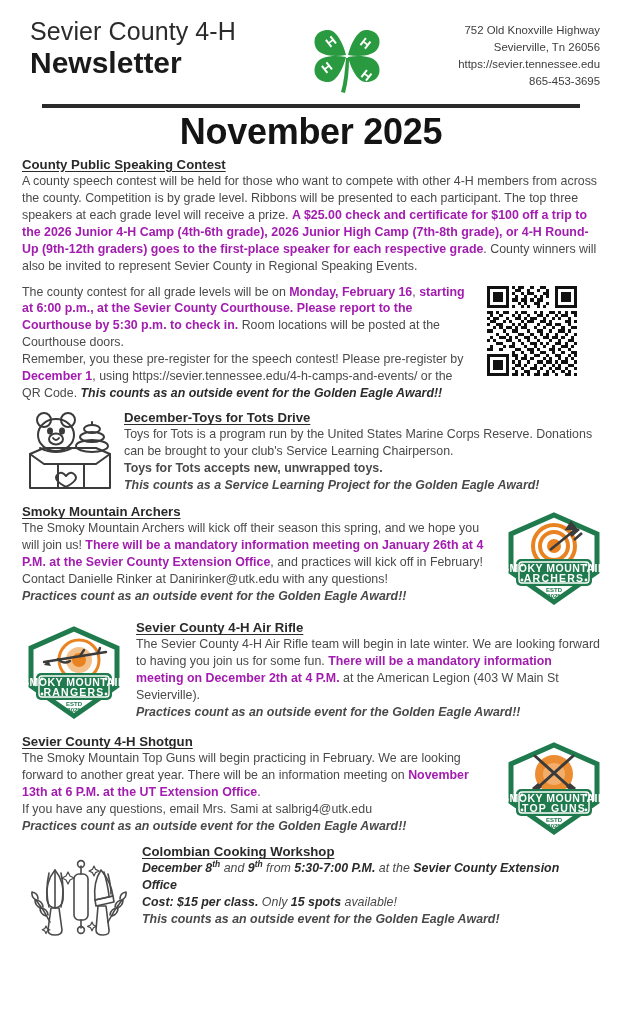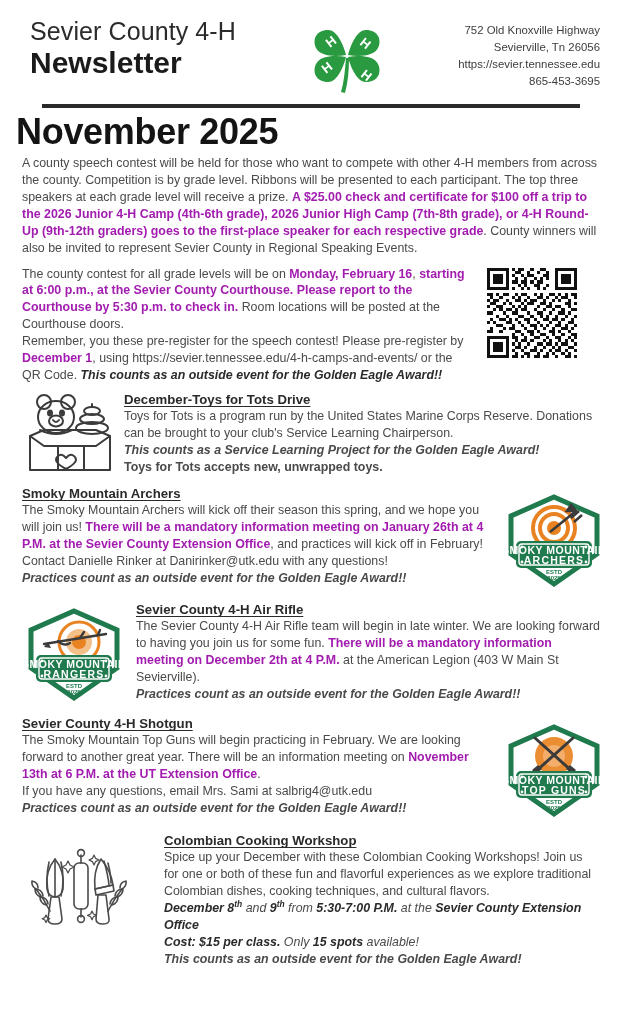--- a/index.html
+++ b/index.html
@@ -37,21 +37,21 @@
     padding-right:6px;
   }
 
   .rule{
     height:0;border-top:4px solid #2a2a2a;
     margin:4px 26px 0 26px;
   }
 
   
   .month-title{
-    font-size:36px;font-weight:bold;color:#141414;
+    text-align:center;font-size:36px;font-weight:bold;color:#141414;
     letter-spacing:-.3px;margin:4px 0 2px 0;line-height:1.1;
   }
 
   
   .sec-head{
     font-weight:bold;font-size:13.2px;color:#2a2a2a;text-decoration:underline;
     text-underline-offset:2px;margin:0 0 1px 0;display:inline-block;
   }
   p.body{
     font-size:12.4px;line-height:1.37;margin:0;color:#4a4a4a;text-align:left;
@@ -78,21 +78,21 @@
   .s-archers .art{padding-top:10px;padding-left:6px;}
 
   .s-rifle{margin-top:6px;padding-left:6px;}
   .s-rifle .txt{padding-left:10px;padding-right:6px;}
   .s-rifle .art{padding-top:8px;}
 
   .s-shotgun{margin-top:6px;padding-left:6px;}
   .s-shotgun .txt{padding-right:8px;}
   .s-shotgun .art{padding-top:10px;padding-left:6px;}
 
-  .s-cooking{margin-top:7px;padding-left:6px;gap:22px;}
+  .s-cooking{padding-left:6px;}
   .s-cooking .txt{padding-left:10px;padding-right:10px;}
   .s-cooking .art{padding-top:10px;}
 
   sup{font-size:.68em;vertical-align:super;line-height:0;}
 
   
   .qr{
     width:108px;height:90px;background:#fff;
     display:block;
   }
@@ -133,20 +133,21 @@
       <div>https://sevier.tennessee.edu</div>
       <div>865-453-3695</div>
     </div>
   </div>
 
   <div class="rule"></div>
 
   <div class="month-title">November 2025</div>
 
   <div class="s-speaking">
+    <div class="sec-head">County Public Speaking Contest</div>
 
     <p class="body"><span>A county speech contest will be held for those who want to compete with other 4-H members from across the county. Competition is by grade level. Ribbons will be presented to each participant. The top three speakers at each grade level will receive a prize. </span><span class="b">A $25.00 check and certificate for $100 off a trip to the 2026  Junior 4-H Camp (4th-6th grade), 2026 Junior High Camp (7th-8th grade), or 4-H Round-Up (9th-12th graders) goes to the first-place speaker for each respective grade</span><span>. County winners will also be invited to represent Sevier County in Regional Speaking Events.</span></p>
 
     <div class="gap"></div>
 
     <div class="qr-float">
       <svg class="qr" width="108" height="90" viewBox="0 0 29 29" shape-rendering="crispEdges" aria-hidden="true">
         <rect width="29" height="29" fill="#ffffff"></rect>
         <g fill="#111111">
           <rect x="0" y="0" width="7" height="1"></rect>
@@ -401,22 +402,22 @@
         <path d="M70 19 v-3"></path>
         <path d="M8 48 l14 -6 h52 l14 6 v34 h-80 z"></path>
         <path d="M8 48 l14 10 h52 l14 -10"></path>
         <path d="M36 58 v24 M62 58 v24"></path>
         <path d="M44 70 q-5 -6 -9 -1 q-4 5 9 12 q13 -7 9 -12 q-4 -5 -9 1 z"></path>
       </svg>
     </div>
     <div class="txt">
       <div class="sec-head">December-Toys for Tots Drive</div>
       <p class="body">Toys for Tots is a program run by the United States Marine Corps Reserve. Donations can be brought to your club's Service Learning Chairperson.</p>
+      <p class="body b">Toys for Tots accepts new, unwrapped toys.</p>
       <p class="body bi">This counts as a Service Learning Project for the Golden Eagle Award!</p>
-      <p class="body b">Toys for Tots accepts new, unwrapped toys.</p>
     </div>
   </div>
 
   <div class="row s-archers">
     <div class="txt">
       <div class="sec-head">Smoky Mountain Archers</div>
       <p class="body"><span>The Smoky Mountain Archers will kick off their season this spring, and we hope you will join us! </span><span class="b">There will be a mandatory information meeting on January 26th at 4 P.M. at the Sevier County Extension Office</span><span>, and practices will kick off in February!</span></p>
       <p class="body">Contact Danielle Rinker at Danirinker@utk.edu with any questions!</p>
       <p class="body bi">Practices count as an outside event for the Golden Eagle Award!!</p>
     </div>
@@ -546,20 +547,19 @@
         <path d="M90 64 q6 -2 6 -8 q-7 0 -8 7"></path>
 
         <path d="M46 20 l2 4 l4 2 l-4 2 l-2 4 l-2 -4 l-4 -2 l4 -2 z" stroke-width="1.2"></path>
         <path d="M72 14 l1.6 3.4 l3.4 1.6 l-3.4 1.6 l-1.6 3.4 l-1.6 -3.4 l-3.4 -1.6 l3.4 -1.6 z" stroke-width="1.2"></path>
         <path d="M70 70 l1.4 3 l3 1.4 l-3 1.4 l-1.4 3 l-1.4 -3 l-3 -1.4 l3 -1.4 z" stroke-width="1.2"></path>
         <path d="M24 74 l1.2 2.6 l2.6 1.2 l-2.6 1.2 l-1.2 2.6 l-1.2 -2.6 l-2.6 -1.2 l2.6 -1.2 z" stroke-width="1.2"></path>
       </svg>
     </div>
     <div class="txt">
       <div class="sec-head">Colombian Cooking Workshop</div>
-      <p class="body">Spice up your December with these Colombian Cooking Workshops! Join us for one or both of these fun and flavorful experiences as we explore traditional Colombian dishes, cooking techniques, and cultural flavors.</p>
       <p class="body"><span class="bi">December 8</span><sup class="bi">th</sup><span class="i"> and </span><span class="bi">9</span><sup class="bi">th</sup><span class="i"> from </span><span class="bi">5:30-7:00 P.M.</span><span class="i"> at the </span><span class="bi">Sevier County Extension Office</span></p>
       <p class="body"><span class="bi">Cost: $15 per class.</span><span class="i"> Only </span><span class="bi">15 spots</span><span class="i"> available!</span></p>
       <p class="body bi">This counts as an outside event for the Golden Eagle Award!</p>
     </div>
   </div>
 
 </div>
 
 </body></html>

